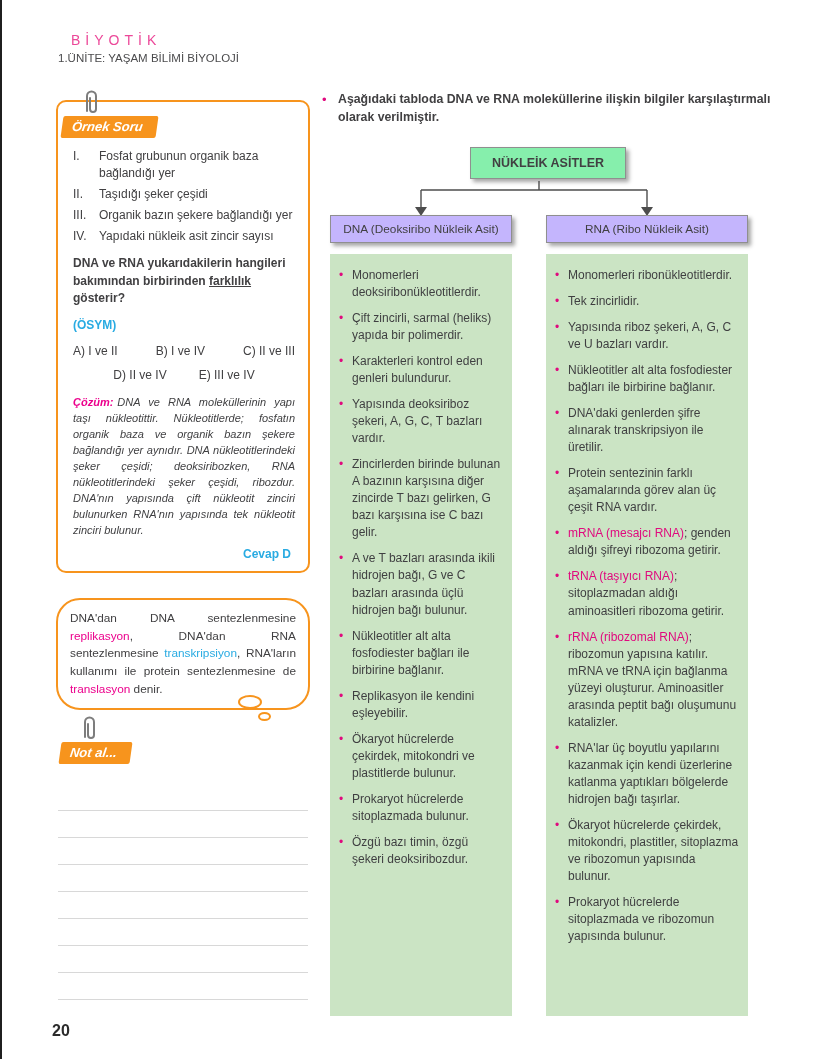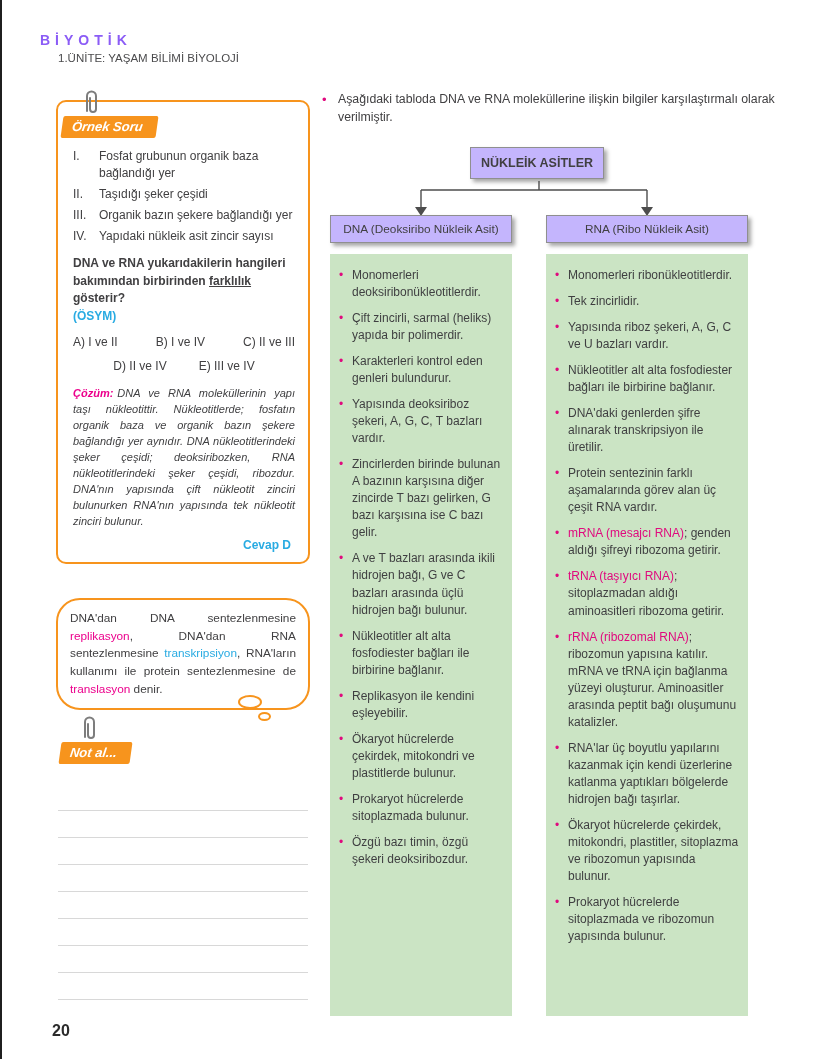--- a/index.html
+++ b/index.html
@@ -4,21 +4,21 @@
 <style>
   * { margin:0; padding:0; box-sizing:border-box; }
   html,body { background:#ffffff; }
   .page {
     position:relative; width:828px; height:1059px; background:#ffffff;
     font-family:"Liberation Sans", sans-serif; color:#414042; overflow:hidden;
   }
   .spine { position:absolute; left:0; top:0; width:2px; height:100%; background:#1f1f1f; }
 
   
-  .brand { position:absolute; left:40px; top:32px; font-size:14px; font-weight:bold; letter-spacing:5px; color:#8b5cf6; }
+  .brand { position:absolute; left:71px; top:32px; font-size:14px; font-weight:normal; letter-spacing:5px; color:#ec4899; }
   .unit  { position:absolute; left:58px; top:52px; font-size:11.5px; color:#4b4b4d; }
 
   
   .ornek-box {
     position:absolute; left:56px; top:100px; width:254px; min-height:460px;
     border:2px solid #F7941D; border-radius:10px;
     padding:46px 13px 10px 15px;
   }
   .clip { position:absolute; display:block; }
   .clip-ornek { left:22px; top:-14px; }
@@ -27,21 +27,21 @@
     position:absolute; background:#F7941D; color:#fff; font-style:italic; font-weight:bold;
     font-size:13px; padding:3px 14px 4px 10px; transform:skewX(-8deg); border-radius:2px;
     white-space:nowrap;
   }
   .ribbon-ornek { left:4px; top:14px; }
   .q-item { display:flex; font-size:12px; line-height:1.42; margin-bottom:4px; }
   .q-item .num { width:26px; flex:none; }
   .q-item .txt { flex:1; min-width:0; }
   .q-text { font-size:12px; font-weight:bold; line-height:1.45; margin-top:10px; }
   .q-text .underline { text-decoration:underline; }
-  .q-source { font-size:12px; font-weight:bold; color:#29ABE2; margin-top:2px; }
+  .q-source { font-size:12px; font-weight:bold; color:#29ABE2; margin-top:11px; }
   .opt-row { font-size:12px; margin-top:12px; display:flex; }
   .opt-row1 { justify-content:space-between; }
   .opt-row2 { justify-content:center; gap:32px; margin-top:10px; }
   .solution { margin-top:13px; font-size:11px; font-style:italic; line-height:1.45; text-align:justify; color:#3f3f41; }
   .sol-label { color:#EC008C; font-weight:bold; margin-right:4px; }
   .answer { margin-top:8px; text-align:right; font-size:12px; font-weight:bold; color:#29ABE2; padding-right:4px; }
 
   
   .bubble {
     position:absolute; left:56px; top:598px; width:254px;
@@ -59,25 +59,25 @@
   .note-box { position:absolute; left:56px; top:726px; width:254px; height:290px; }
   .ribbon-note { left:4px; top:16px; }
   .note-lines {
     position:absolute; left:2px; right:2px; top:58px; bottom:4px;
     background:repeating-linear-gradient(to bottom, transparent 0 26px, #d8d8d8 26px 27px);
   }
 
   
   .intro { position:absolute; left:322px; top:90px; width:486px; font-size:12.3px; line-height:1.5; display:flex; }
   .intro .dot { color:#E0097E; width:16px; flex:none; font-size:13px; }
-  .intro-text { flex:1; min-width:0; }
+  .intro-text { flex:1; min-width:0;font-weight:bold; }
 
   .nucleic {
-    position:absolute; left:470px; top:147px; padding:8px 10px;
-    background:#c4b5fd; border:1px solid #8f8f8f;
+    position:absolute; left:470px; top:147px; padding:8px 21px;
+    background:#86efac; border:1px solid #8f8f8f;
     box-shadow:3px 3px 4px rgba(0,0,0,0.35);
     font-size:12.5px; font-weight:bold; color:#414042; white-space:nowrap;
   }
   .connector { position:absolute; left:330px; top:181px; }
 
   .col-header {
     position:absolute; top:215px; height:28px;
     background:#c4b5fd; border:1px solid #8f8f8f; box-shadow:3px 3px 4px rgba(0,0,0,0.35);
     display:flex; align-items:center; justify-content:center;
     font-size:11.8px; color:#414042; white-space:nowrap;

